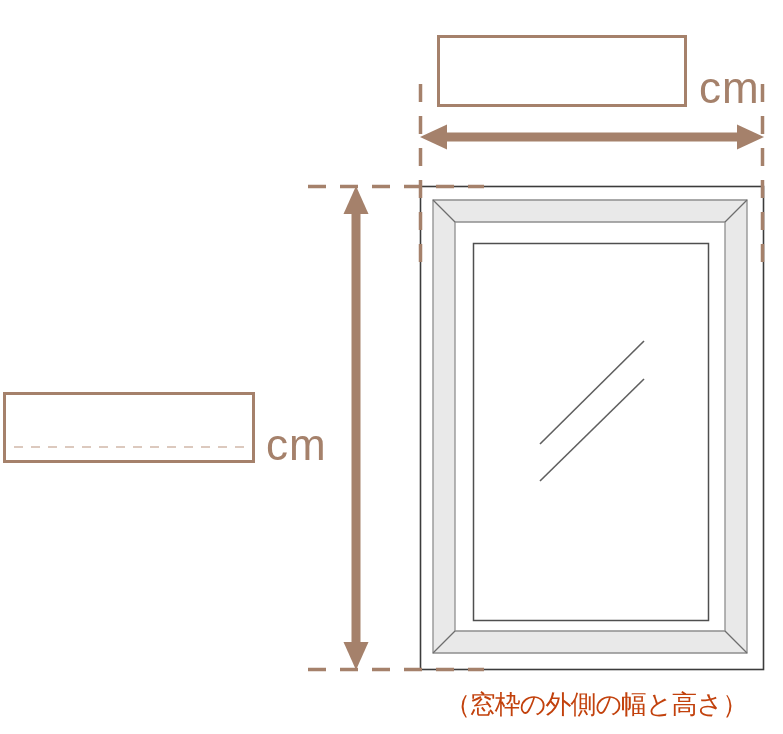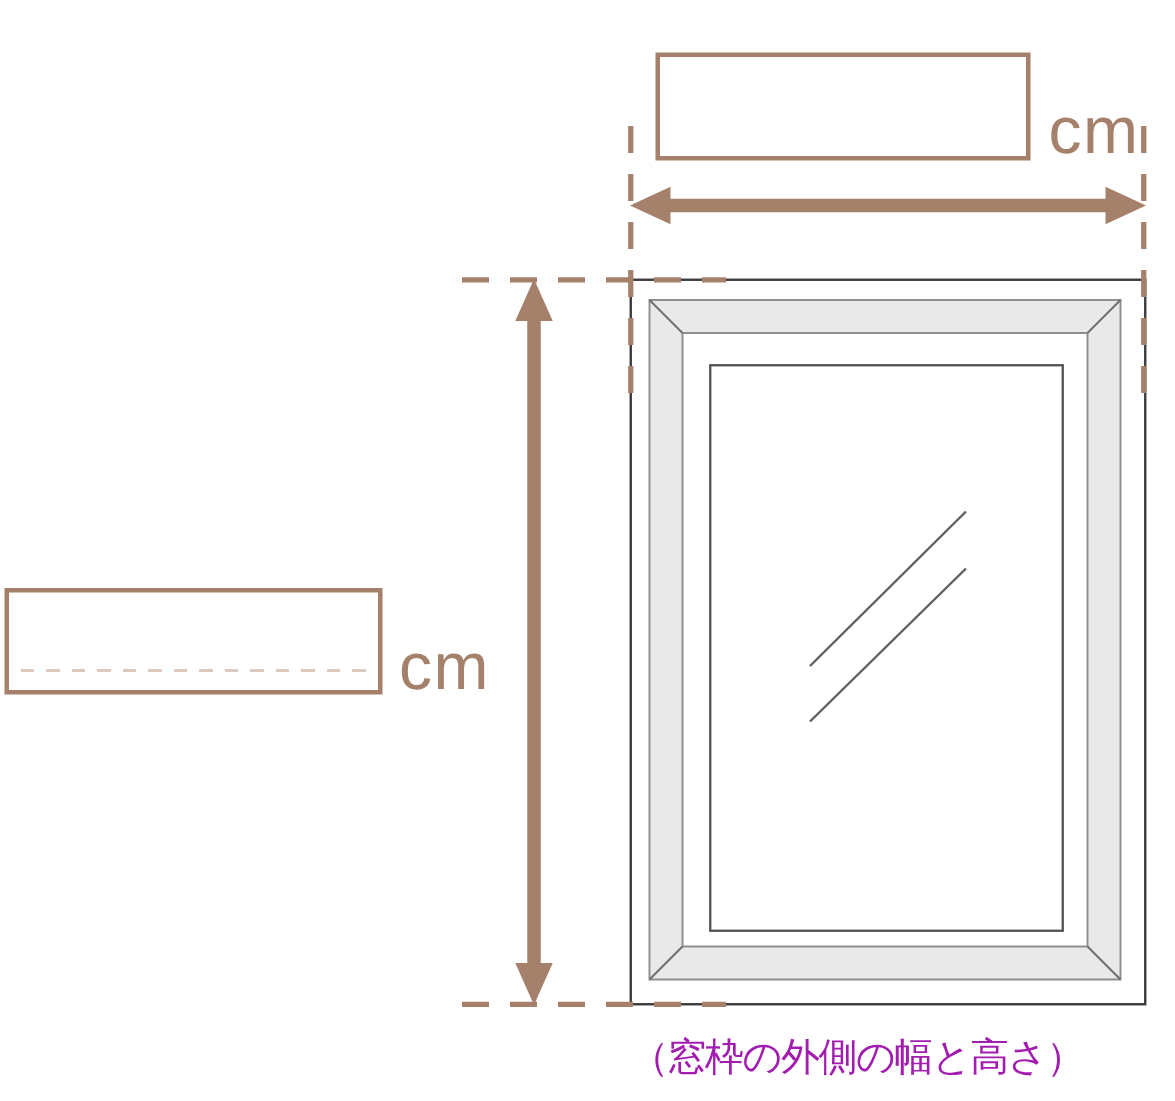--- a/index.html
+++ b/index.html
@@ -66,22 +66,22 @@
   }
   .unit-height {
     left: 266px;
     top: 423px;
   }
   .caption {
     position: absolute;
     left: 420px;
     top: 688px;
     width: 352px;
-    text-align: left;
-    color: #a21caf;
+    text-align: center;
+    color: #c2410c;
     font-size: 26px;
     letter-spacing: -1px;
     line-height: 1.3;
     white-space: nowrap;
     user-select: none;
   }
 </style>
 </head>
 <body>
 

